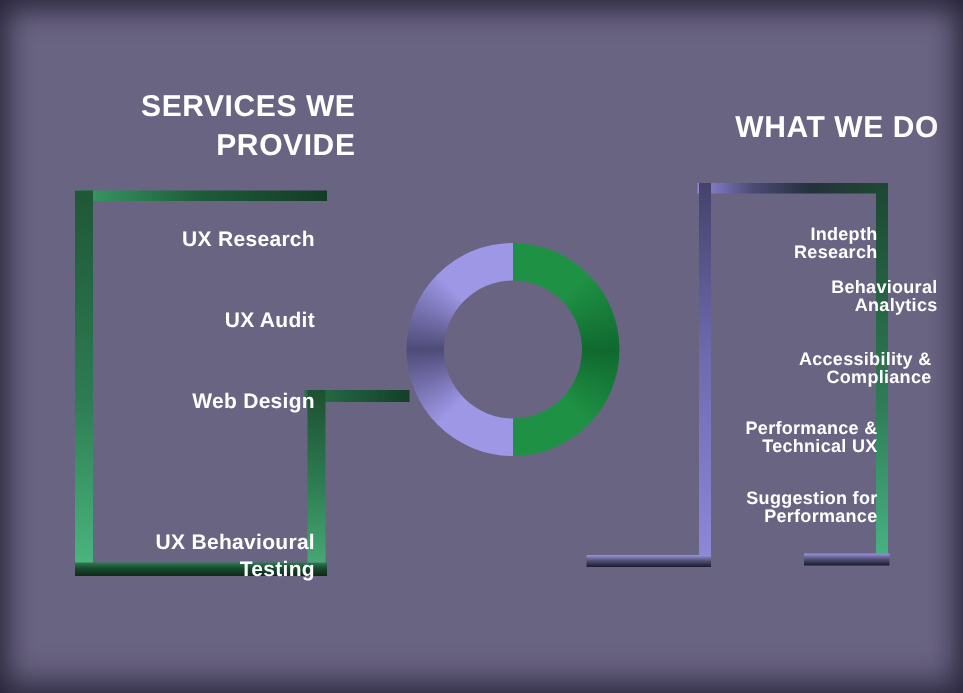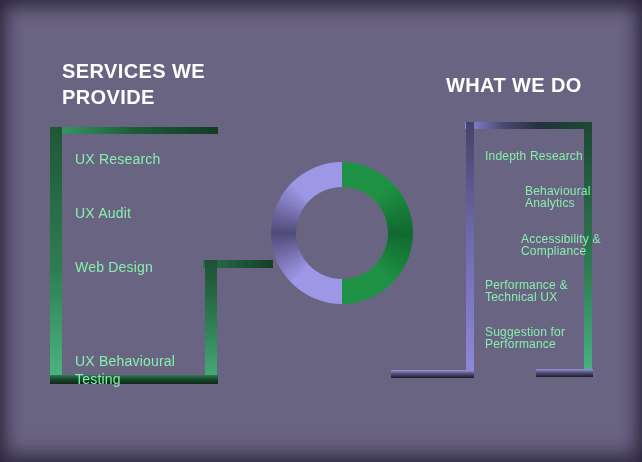--- a/index.html
+++ b/index.html
@@ -2,20 +2,21 @@
 <html><head>
 <meta charset="utf-8">
 <style>
   html,body{margin:0;padding:0;background:#444;}
   .canvas{
     position:relative;
     width:642px;height:462px;
     background:#6a6483;
     overflow:hidden;
     font-family:"Liberation Sans", sans-serif;
+    text-align:right;
   }
   .vignette{
     position:absolute;inset:0;pointer-events:none;z-index:9;
     box-shadow:
       inset 0 9px 18px rgba(18,15,32,.45),
       inset 0 -11px 20px rgba(18,15,32,.40),
       inset 8px 0 16px rgba(18,15,32,.22),
       inset -8px 0 16px rgba(18,15,32,.22);
   }
   .title{
@@ -54,21 +55,21 @@
     background:conic-gradient(from 0deg,
       #1f9144 0deg,#1f9144 45deg,#10692f 90deg,#1f9144 135deg,#1f9144 180deg,
       #9d97e6 180deg,#9d97e6 225deg,#4f4b77 270deg,#9d97e6 315deg,#9d97e6 360deg);
   }
   .donut-hole{
     position:absolute;left:25px;top:25px;width:92px;height:92px;
     border-radius:50%;background:#6a6483;
   }
   
   .list{position:absolute;left:0;top:0;width:0;height:0;margin:0;padding:0;list-style:none;}
-  .list li{position:absolute;color:#86efac;font-weight:400;margin:0;}
+  .list li{position:absolute;color:#ffffff;font-weight:700;margin:0;}
   .list-left li{left:75px;width:135px;font-size:14px;line-height:18px;letter-spacing:.2px;}
   .list-left li:nth-child(1){top:150px;}
   .list-left li:nth-child(2){top:204px;}
   .list-left li:nth-child(3){top:258px;}
   .list-left li:nth-child(4){top:312px;margin-top:40px;}
   .list-right li{left:485px;width:100px;font-size:12px;line-height:12px;letter-spacing:.2px;}
   .list-right li:nth-child(1){top:150px;}
   .list-right li:nth-child(2){top:185px;margin-left:40px;}
   .list-right li:nth-child(3){top:233px;margin-left:36px;}
   .list-right li:nth-child(4){top:279px;}

